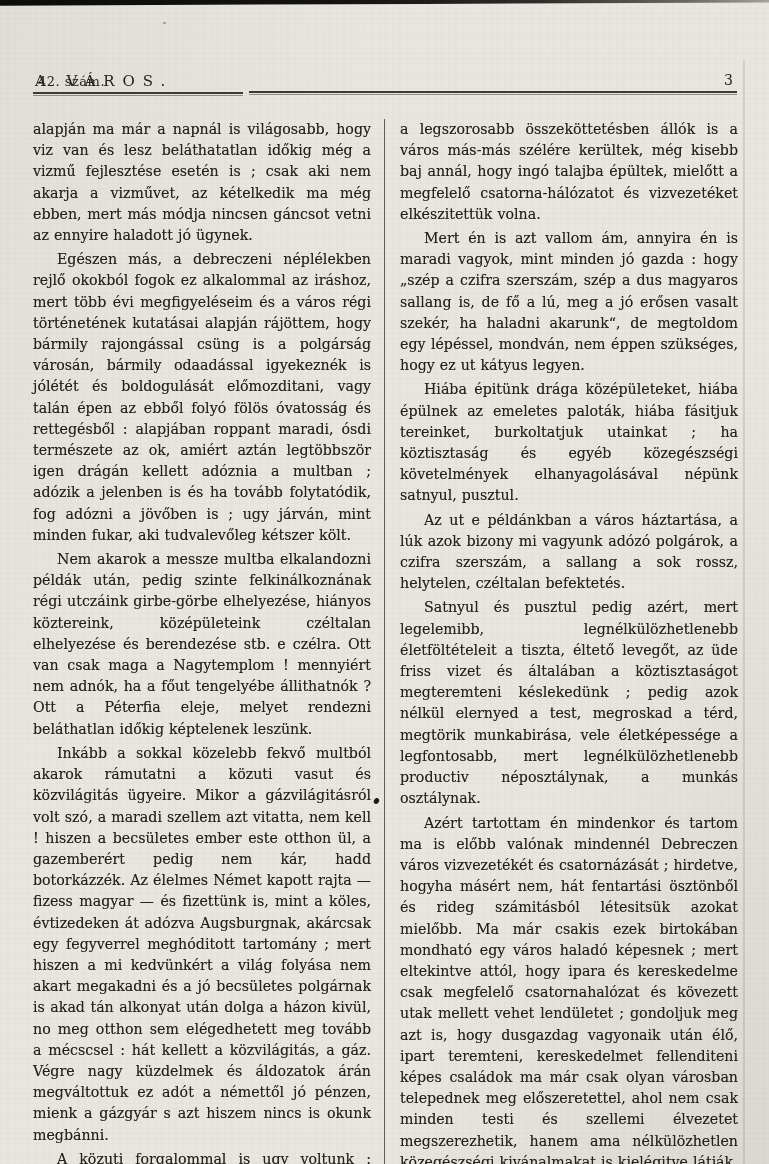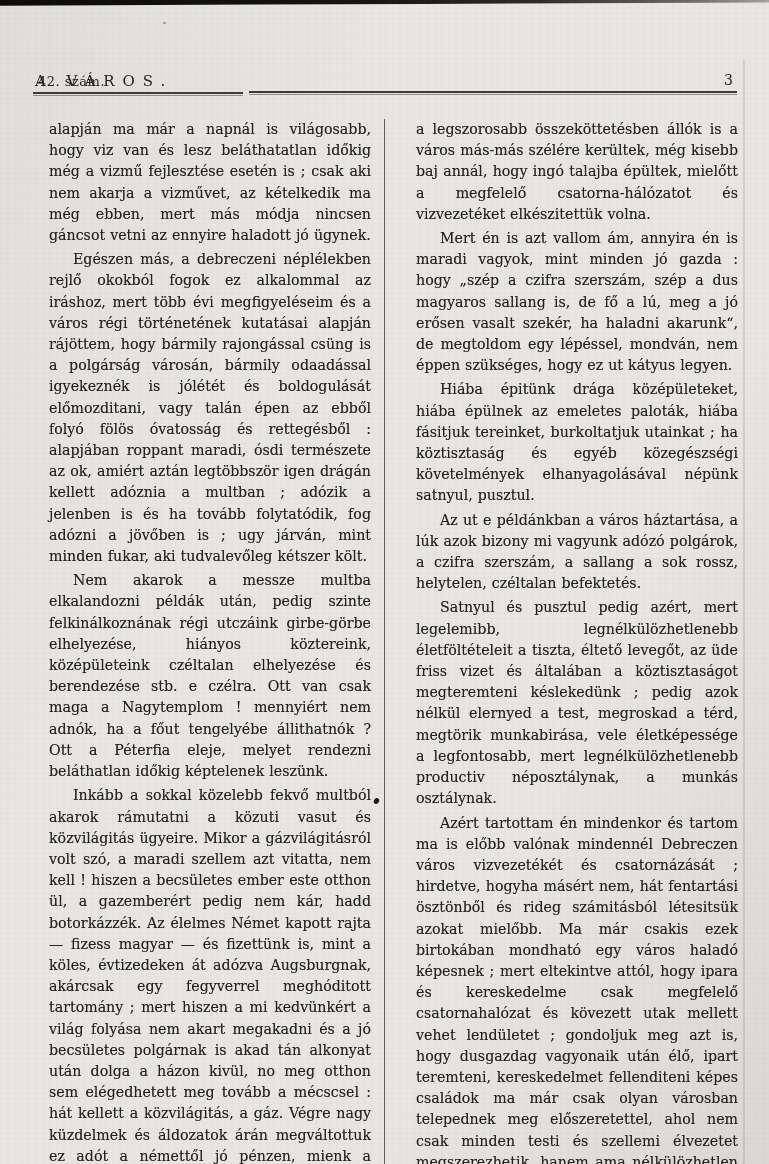--- a/index.html
+++ b/index.html
@@ -38,21 +38,21 @@
     border-top:2px solid #3d3a35;border-bottom:1px solid rgba(75,72,66,0.55);
   }
   .head-rule .seg-left{left:0;width:210px;top:1px;}
   .head-rule .seg-right{left:216px;right:0;top:0;}
   .columns{
     position:absolute;top:119px;left:33px;width:705px;display:flex;align-items:stretch;
   }
   .col{width:338px;font-size:14.2px;line-height:21.2px;text-align:justify;}
   .col-left{padding-right:13px;border-right:1px solid rgba(62,59,54,0.8);}
   .col-right{padding-left:15px;}
-  .col p{margin:0 0 3px 16px;text-indent:0;word-spacing:0.5px;
+  .col p{margin:0 0 3px 0;text-indent:0;word-spacing:0.5px;
     text-shadow:0 0 0.5px rgba(40,37,32,0.45);}
   .col p.indent{text-indent:24px;}
   .ink-dot{
     position:absolute;left:374px;top:798px;width:5px;height:6px;
     background:#1c1a17;border-radius:45% 55% 50% 50%;transform:rotate(35deg);
   }
   .speck-1{position:absolute;left:163px;top:22px;width:3px;height:2px;background:rgba(80,76,70,0.5);border-radius:50%;}
 </style>
 </head>
 <body>

